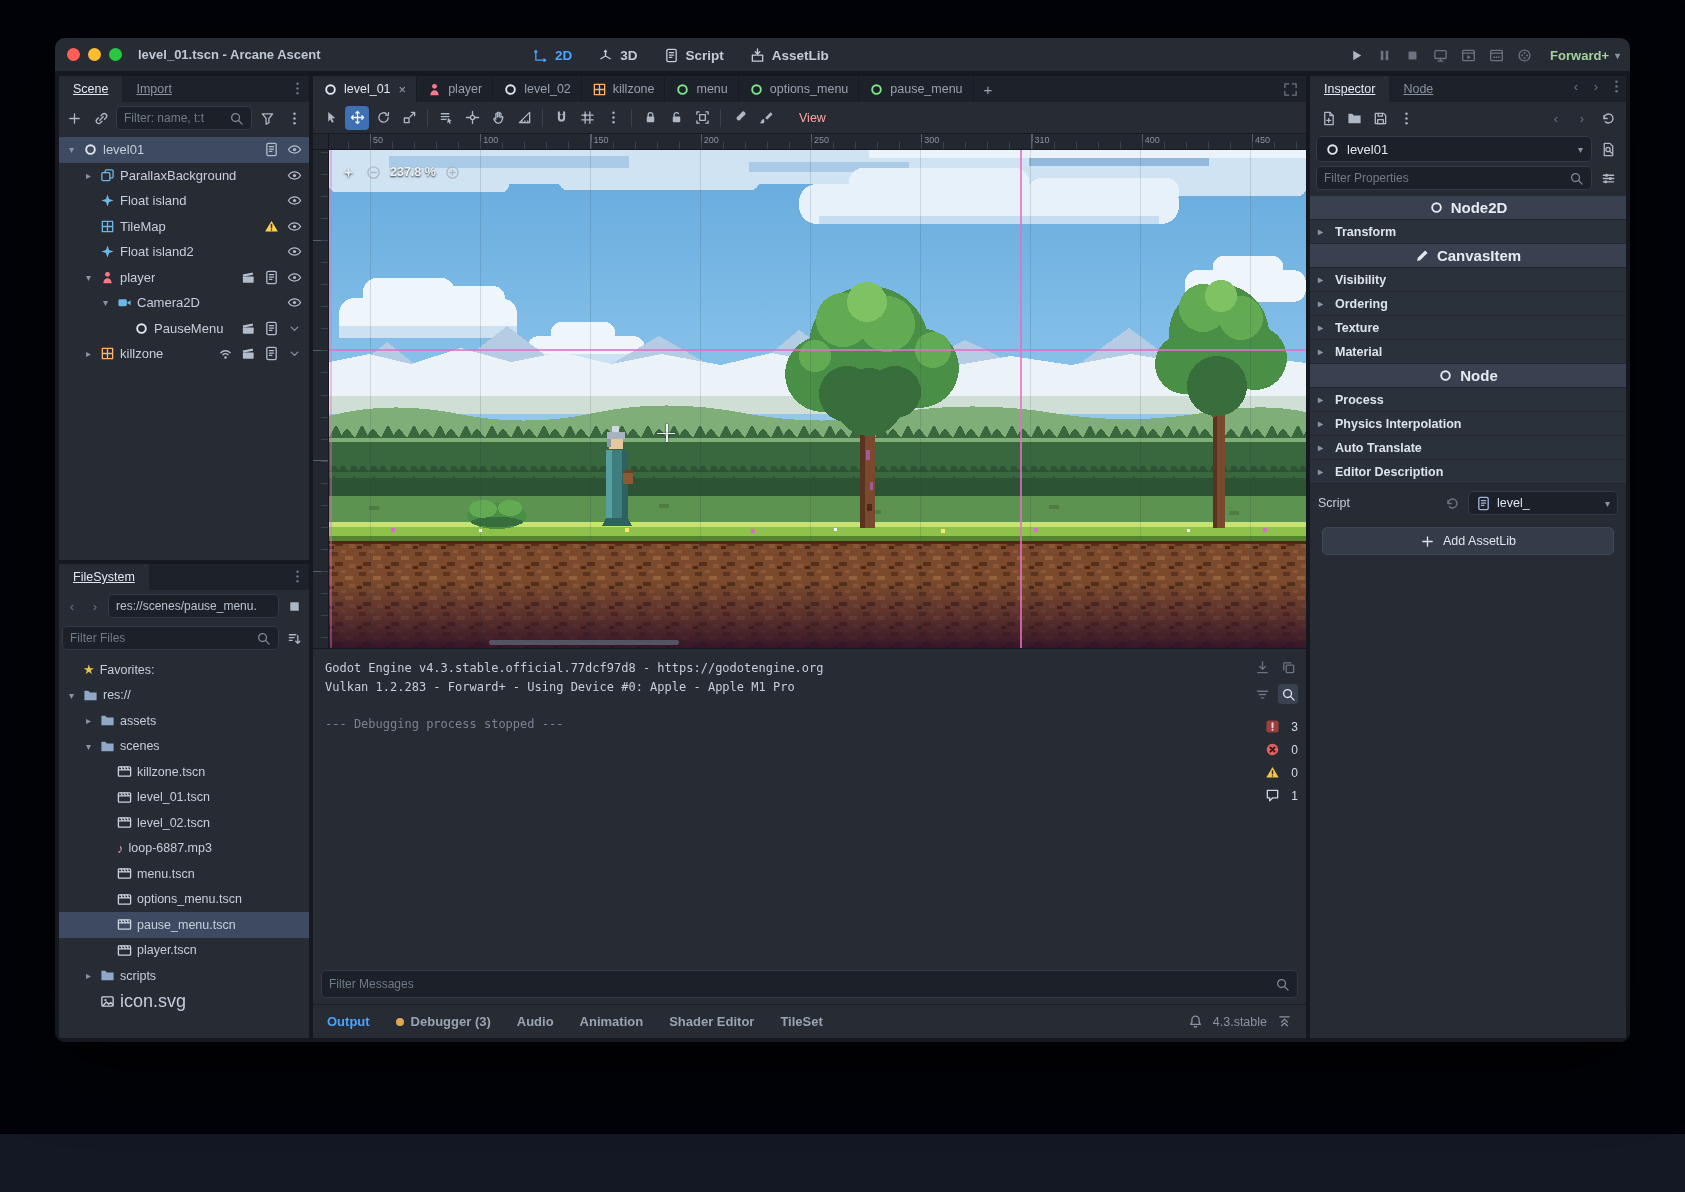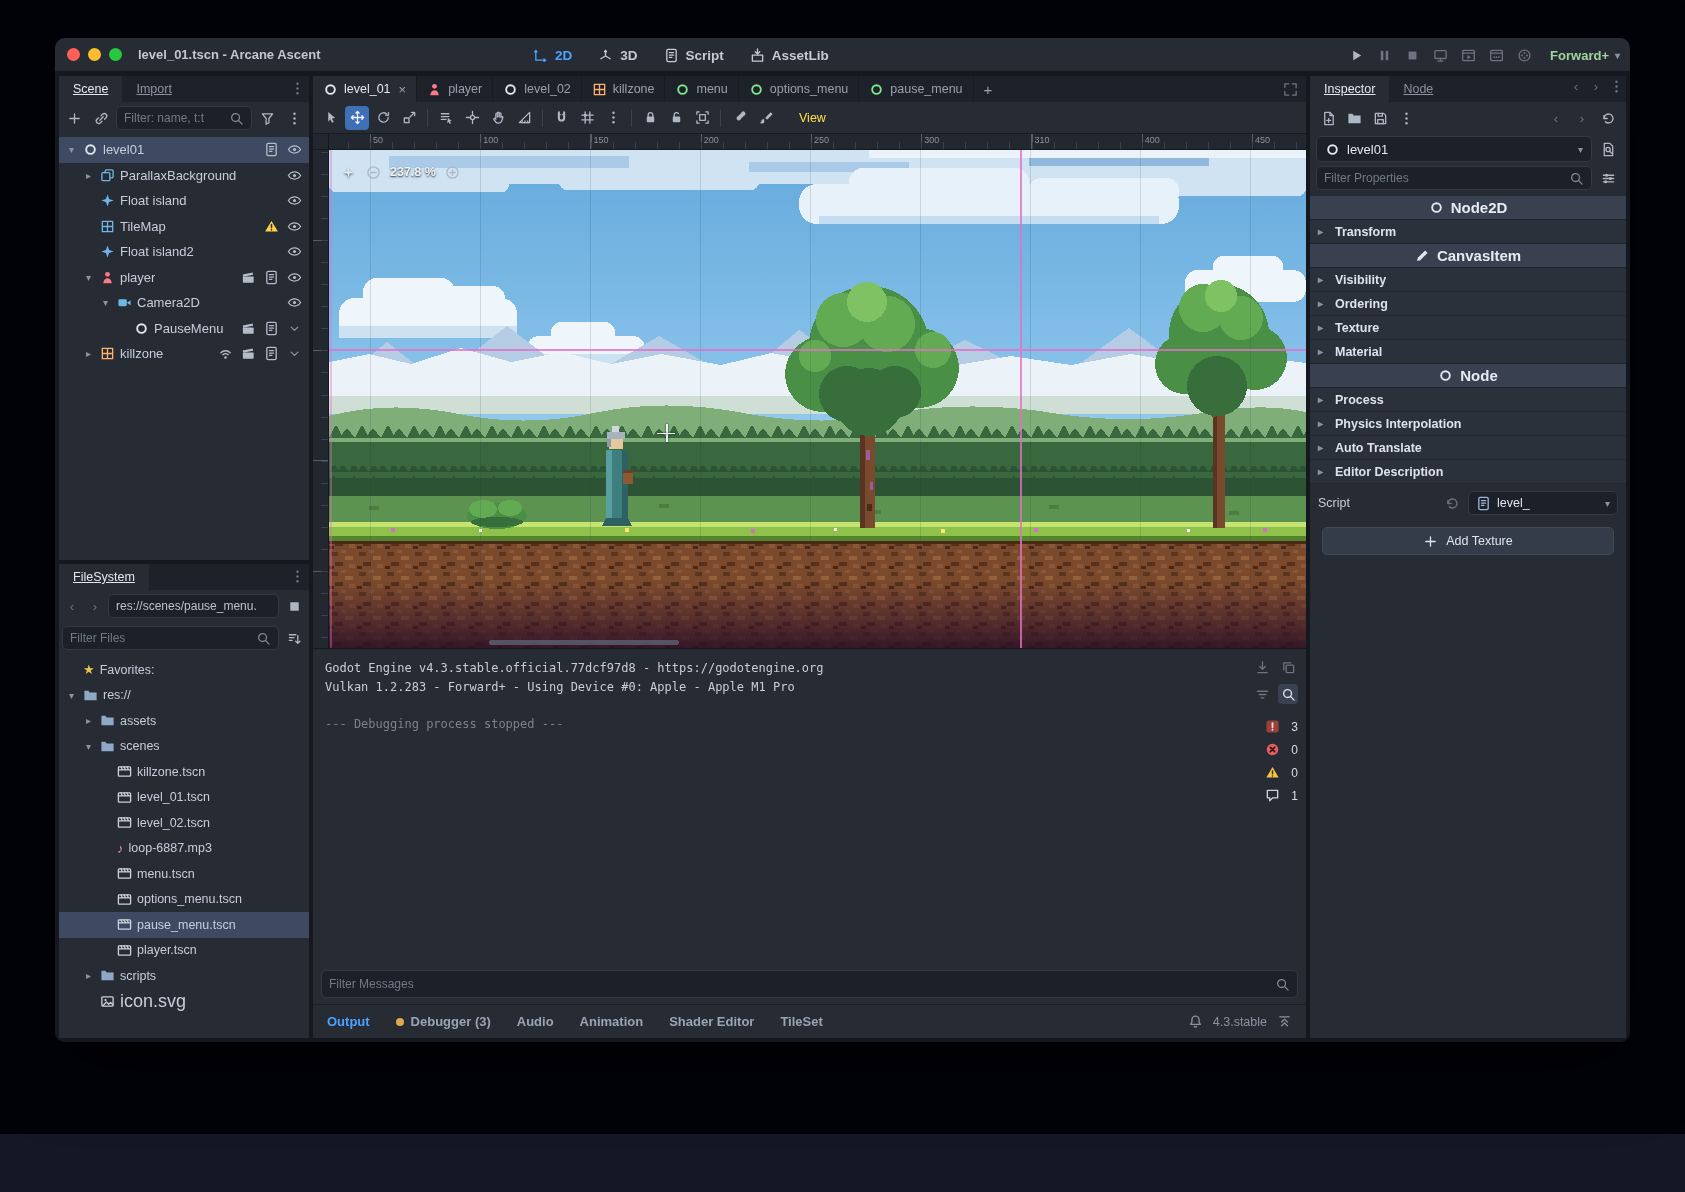--- a/index.html
+++ b/index.html
@@ -74,21 +74,21 @@
   
   .doc-tabs { height:26px; flex:0 0 auto; background:#1d212a; display:flex; align-items:stretch; }
   .dtab { display:flex; align-items:center; gap:6px; padding:0 10px; font-size:12.5px; color:#97a1ae; border-right:1px solid #171b22; }
   .dtab.active { background:#262b34; color:#e2e8f0; }
   .dtab .close { color:#9aa4b2; font-size:13px; margin-left:2px; }
   .dtab-add { display:flex; align-items:center; padding:0 10px; color:#9aa4b2; font-size:15px; }
 
   
   .ctoolbar { height:32px; flex:0 0 auto; background:#262b34; border-bottom:1px solid #171b22;
               display:flex; align-items:center; gap:2px; padding:0 6px; }
-  .view-btn { margin-left:10px; padding:2px 10px; border-radius:4px; color:#fde047; font-size:12.5px; }
+  .view-btn { margin-left:10px; padding:2px 10px; border-radius:4px; color:#fca5a5; font-size:12.5px; }
 
   
   .viewport { flex:1; min-height:0; display:grid; grid-template-columns:16px 1fr; grid-template-rows:16px 1fr; background:#a16207; }
   .ruler-corner { background:#23272f; border-right:1px solid #15181d; border-bottom:1px solid #15181d; }
   .ruler-top { position:relative; background:#23272f; border-bottom:1px solid #15181d; overflow:hidden;
     background-image:
       repeating-linear-gradient(90deg,#3a424d 0 1px,transparent 1px 22.05px),
       repeating-linear-gradient(90deg,#545e6c 0 1px,transparent 1px 110.25px);
     background-size:100% 7px,100% 16px;
     background-position:18.95px bottom,41px bottom;
@@ -1397,21 +1397,21 @@
               <span class="chev">▾</span>
             </div>
           </div>
           <div class="add-meta-wrap">
             <div class="add-meta">
               <span class="icon">
                   <svg viewBox="0 0 16 16" width="15" height="15" fill="none" stroke="currentColor" stroke-width="1.4" stroke-linecap="round" stroke-linejoin="round">
                     <path d="M8 3v10M3 8h10"></path>
                   </svg>
                 </span>
-              <span>Add Texture</span>
+              <span>Add AssetLib</span>
             </div>
           </div>
         </div>
       </div>
 
     </div>
   </div>
 </div>
 
 </body></html>

